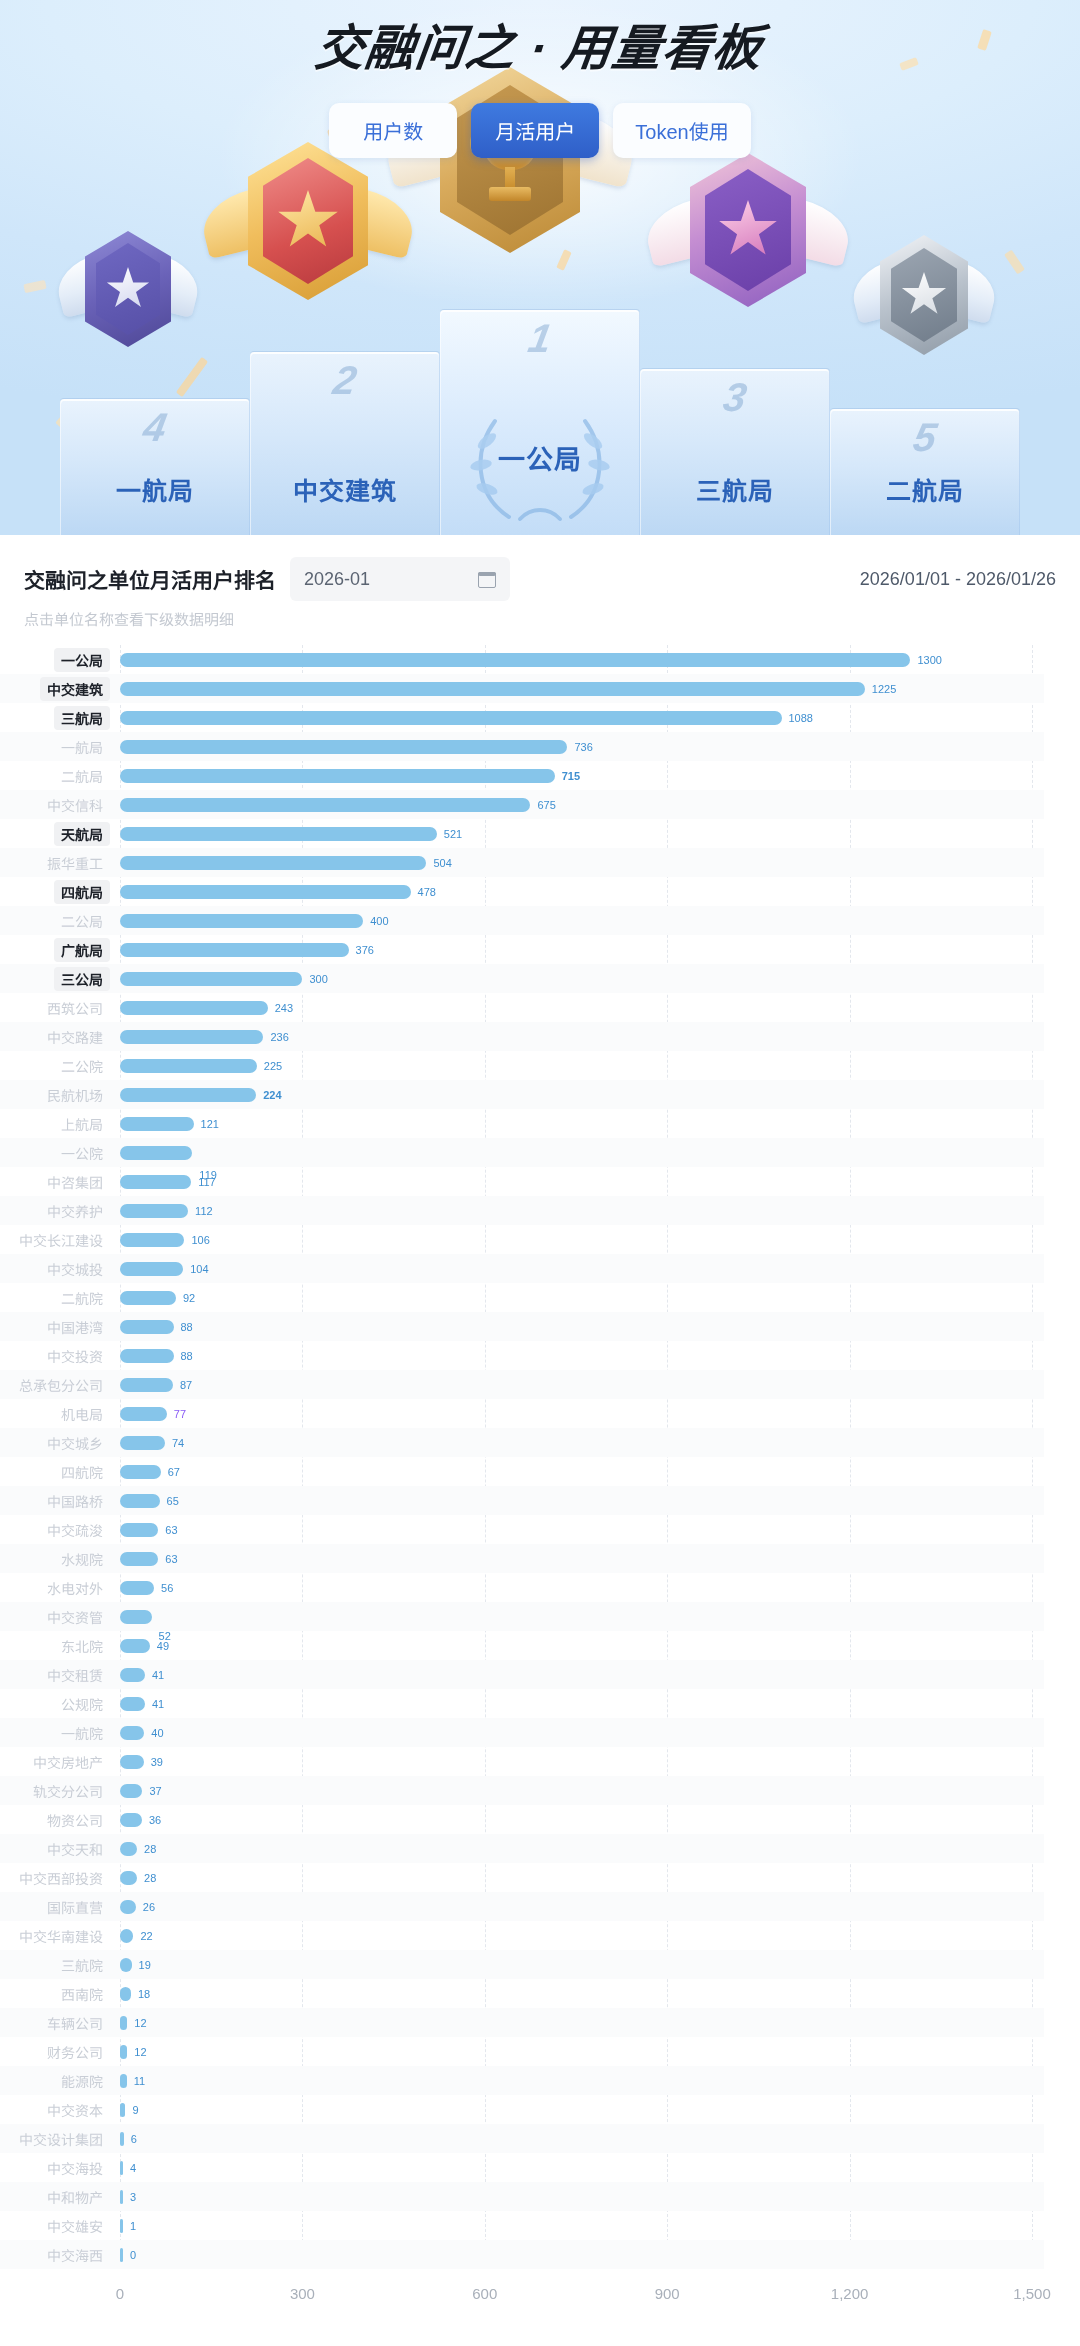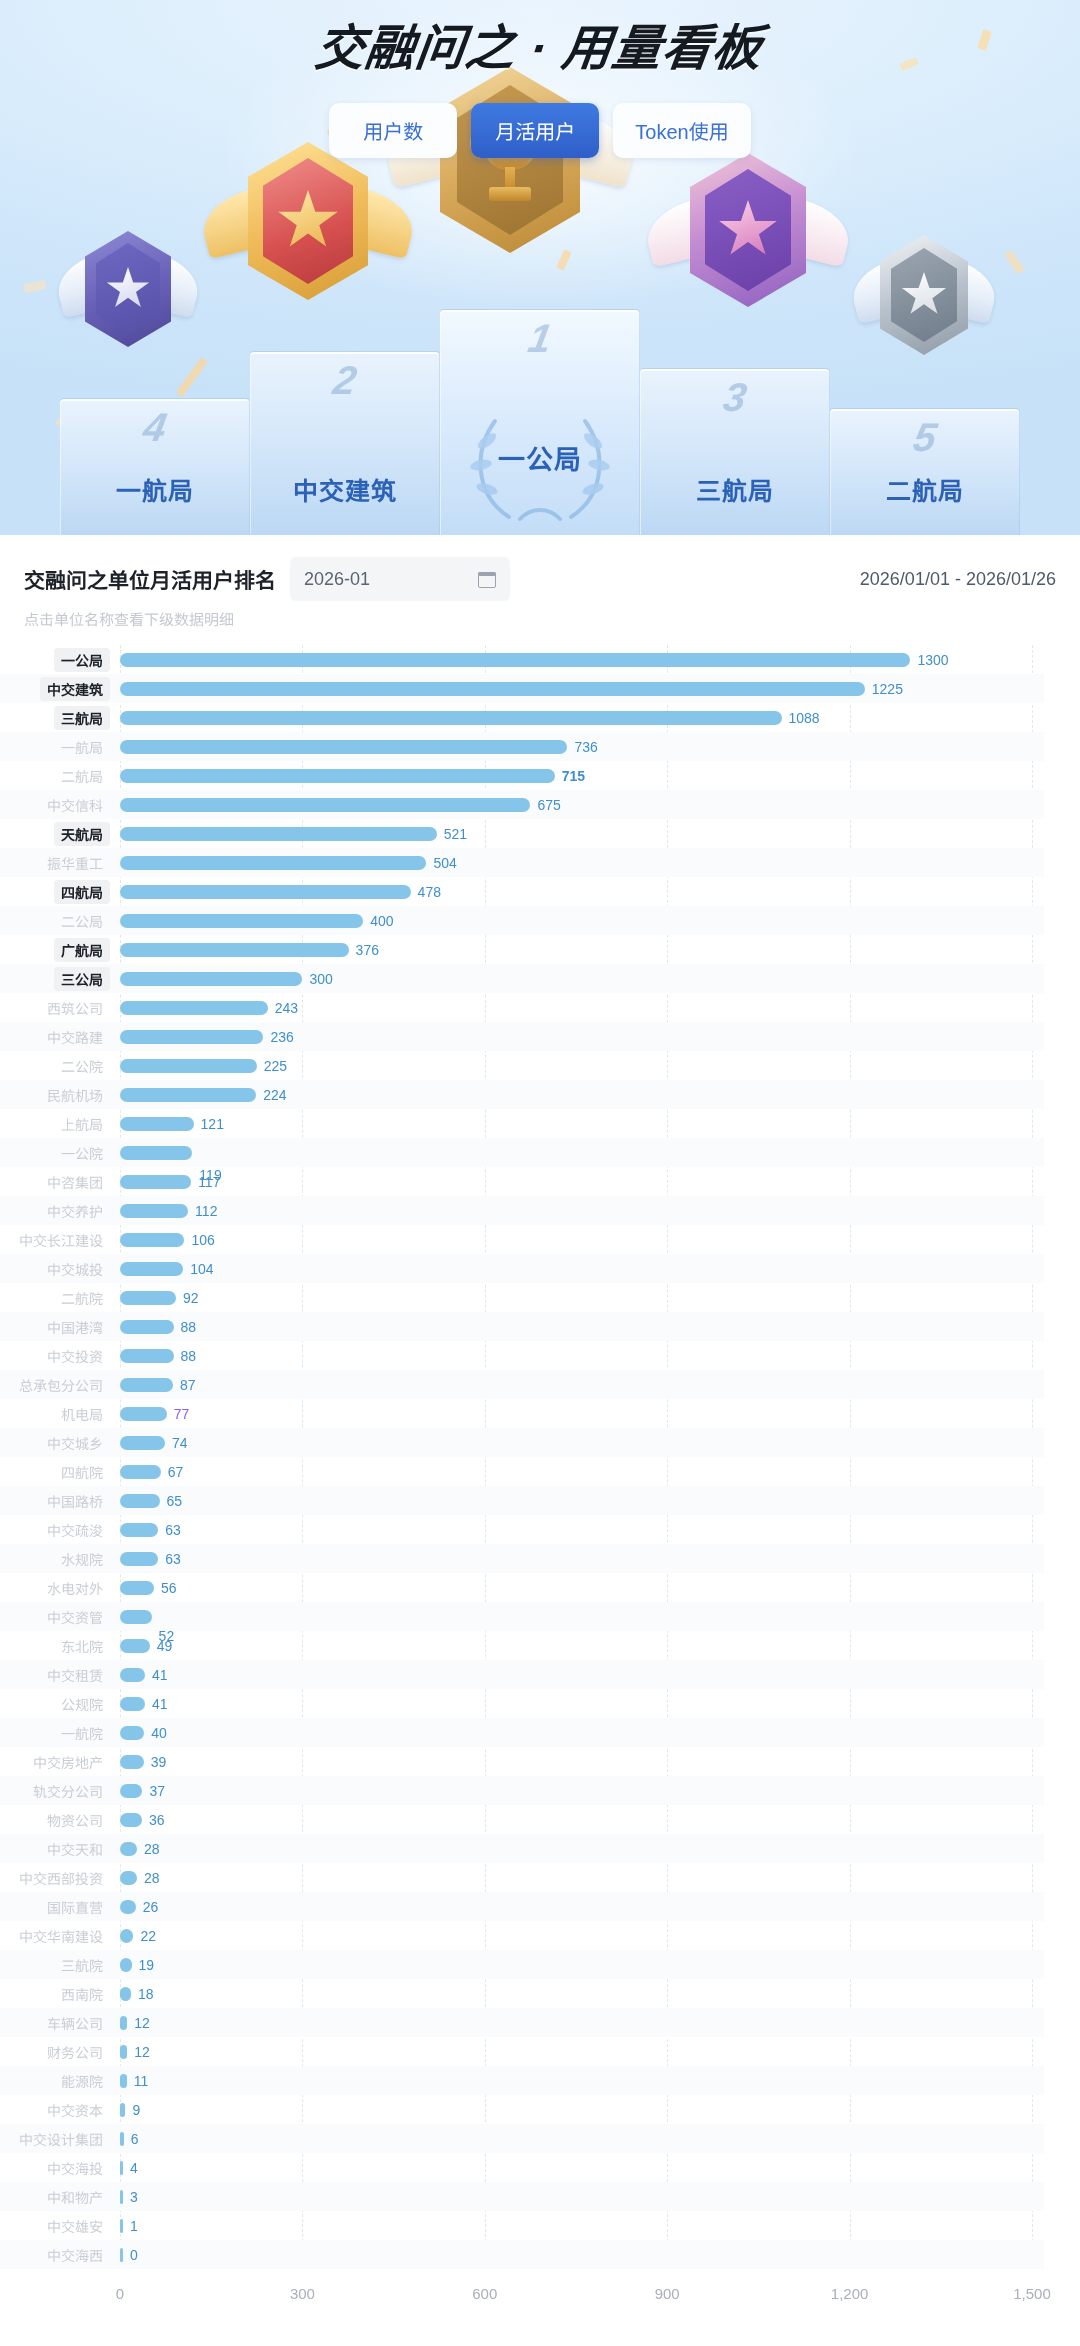--- a/index.html
+++ b/index.html
@@ -233,21 +233,21 @@
     display:flex; align-items:center;
   }
   .bar{
     height:14px;
     background:#86c5ea;
     border-radius:8px;
     min-width:3px;
   }
   .bar-val{
     margin-left:7px;
-    font-size:14px;
+    font-size:11px;
     color:#3f8fd0;
     white-space:nowrap;
   }
 
   .axis{
     position:relative;
     height:58px;
     margin-left:120px;
   }
   .axis .tick{
@@ -512,21 +512,21 @@
           <div class="row-label"><span class="pill">二公院</span></div>
           <div class="bar-area">
             <div class="bar" style="width: 136.8px; background: rgb(134, 197, 234);"></div>
             <div class="bar-val" style="color: rgb(63, 143, 208);">225</div>
           </div>
         </div>
         <div class="row">
           <div class="row-label"><span class="pill">民航机场</span></div>
           <div class="bar-area">
             <div class="bar" style="width: 136.192px; background: rgb(134, 197, 234);"></div>
-            <div class="bar-val" style="color: rgb(63, 143, 208);">224</div>
+            <div class="bar-val" style="color: rgb(63, 143, 208); font-weight: bold;">224</div>
           </div>
         </div>
         <div class="row">
           <div class="row-label"><span class="pill">上航局</span></div>
           <div class="bar-area">
             <div class="bar" style="width: 73.568px; background: rgb(134, 197, 234);"></div>
             <div class="bar-val" style="color: rgb(63, 143, 208);">121</div>
           </div>
         </div>
         <div class="row">

